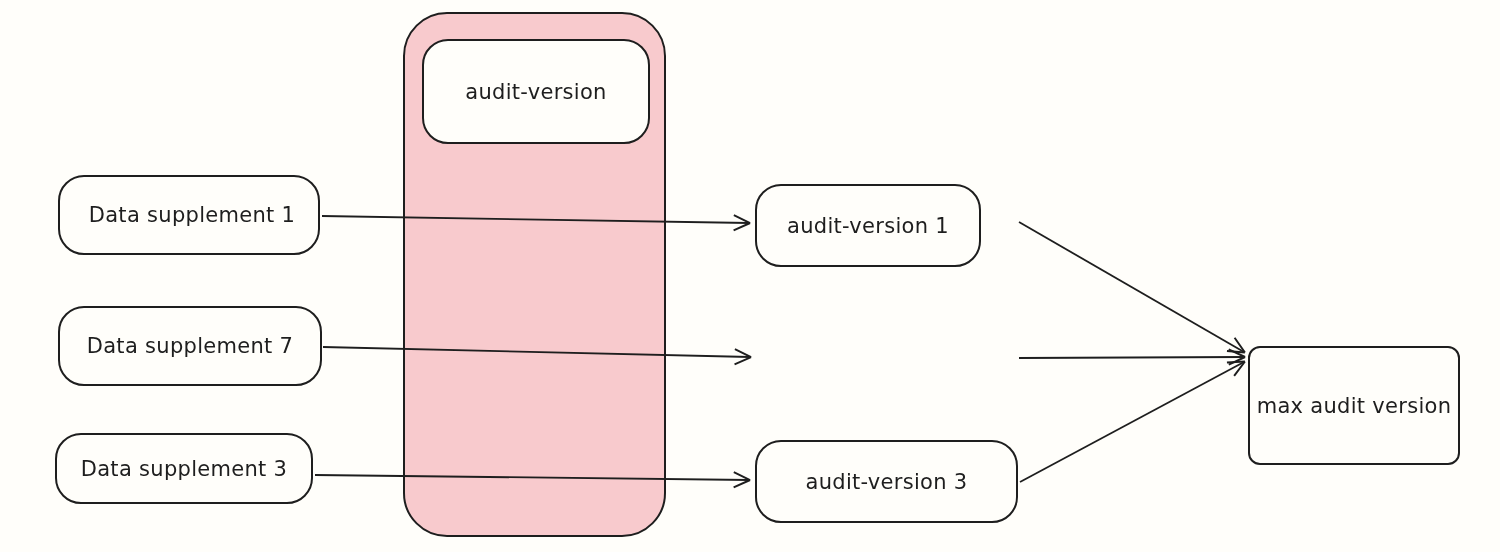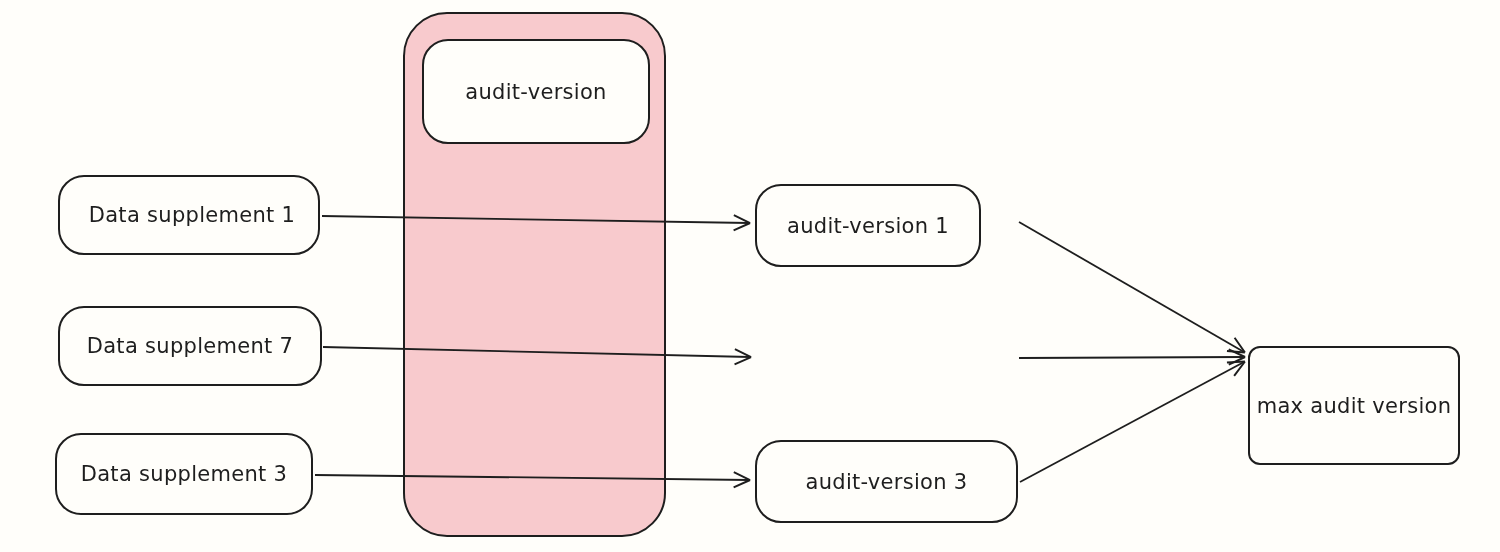--- a/index.html
+++ b/index.html
@@ -42,21 +42,21 @@
   }
   .group-label-box {
     position: absolute;
     left: 422px; top: 39px;
     width: 228px; height: 105px;
     border-radius: 26px;
     z-index: 1;
   }
   .ds1 { left: 58px;  top: 175px; width: 262px; height: 80px; padding-left: 6px; }
   .ds2 { left: 58px;  top: 306px; width: 264px; height: 80px; }
-  .ds3 { left: 55px;  top: 433px; width: 258px; height: 82px; text-align: right; }
+  .ds3 { left: 55px;  top: 433px; width: 258px; height: 71px; text-align: right; }
   .av1 { left: 755px; top: 184px; width: 226px; height: 83px; }
   .av2 { left: 756px; top: 318px; width: 261px; height: 82px; }
   .av3 { left: 755px; top: 440px; width: 263px; height: 83px; }
   .max { left: 1248px; top: 298px; width: 212px; height: 119px; border-radius: 12px; margin-top: 48px; }
   .arrow-layer {
     position: absolute;
     inset: 0;
     width: 1500px;
     height: 552px;
     z-index: 2;

